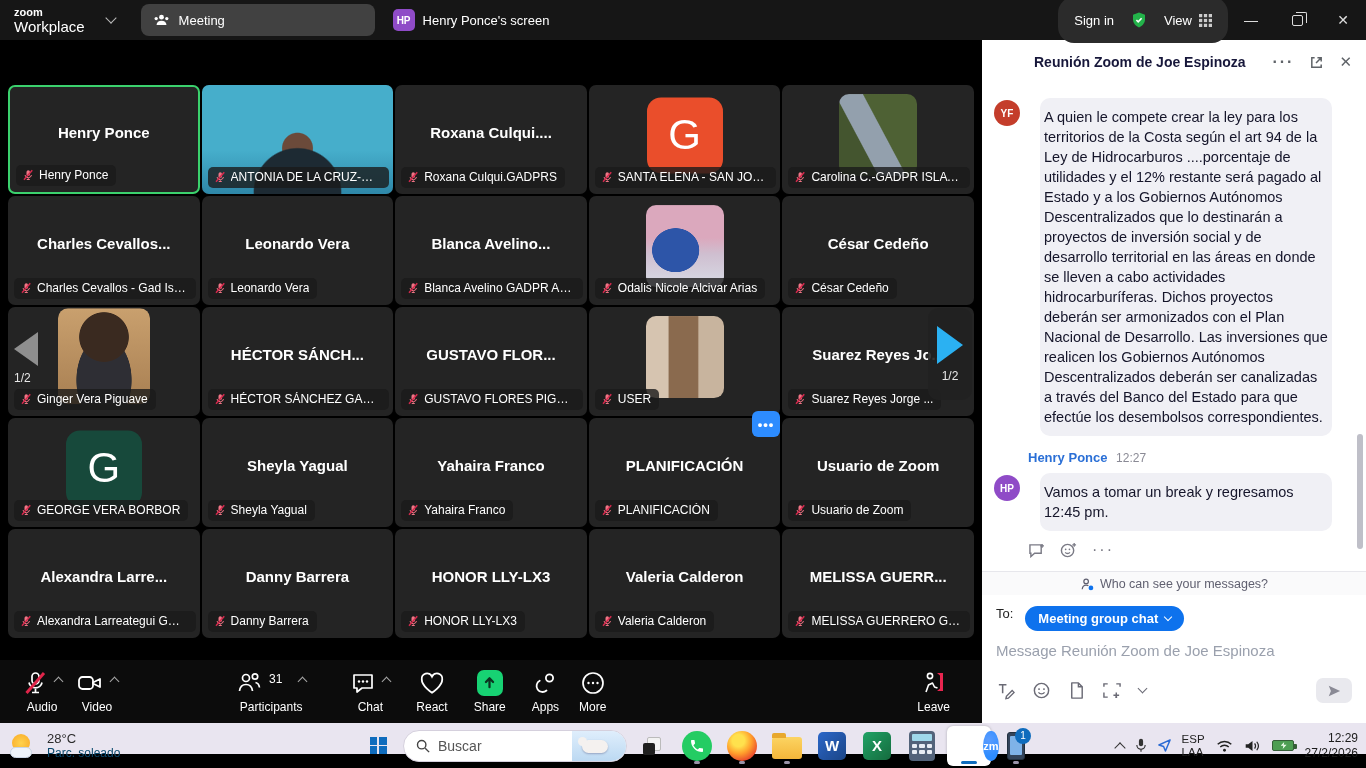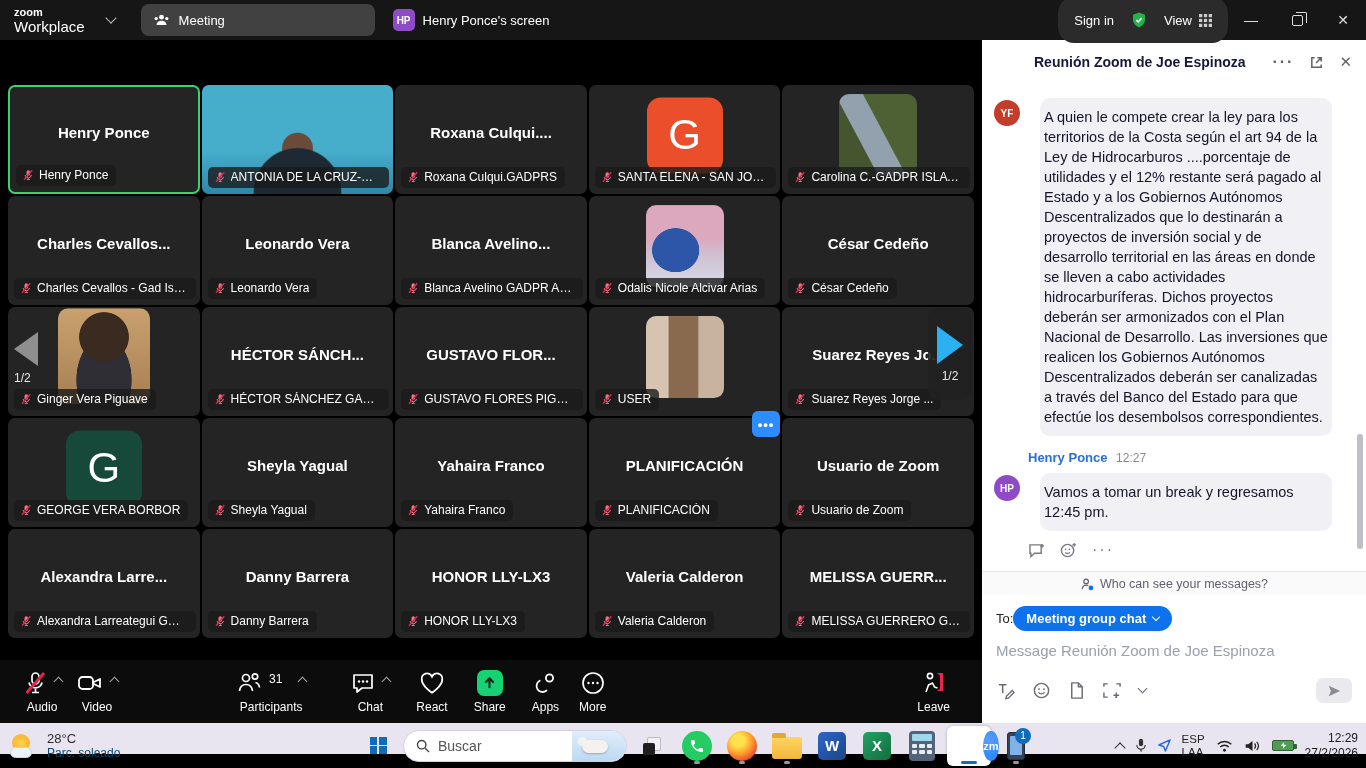--- a/index.html
+++ b/index.html
@@ -82,21 +82,21 @@
   .av-hp { background:#8f4bc7; }
   .bubble { background:#f0f0f5; border-radius:10px; padding:9px 4px; font-size:14.5px; line-height:20px; color:#15152a; max-width:292px; }
   .msg2 { margin-top:14px; }
   .msg-head { margin-left:34px; font-size:13px; margin-bottom:4px; }
   .sender { color:#2a6fd6; font-weight:bold; }
   .mtime { color:#8a8a95; font-size:12px; margin-left:5px; }
   .msg-actions { margin-left:34px; margin-top:10px; display:flex; gap:15px; align-items:center; color:#7a7a85; }
   .chat-scroll { position:absolute; right:3px; top:350px; width:6px; height:115px; background:#bfbfc8; border-radius:3px; }
   .privacy-bar { flex:none; height:24px; border-top:1px solid #e7e7ec; background:#fafafb; display:flex; align-items:center; justify-content:center; gap:6px; color:#606070; font-size:12.5px; }
   .composer { flex:none; height:128px; padding:11px 14px 8px; }
-  .to-row { display:flex; align-items:center; font-size:13px; color:#222; }
+  .to-row { display:flex; align-items:flex-start; gap:12px; font-size:13px; color:#222; }
   .to-pill { background:#0e72ed; color:#fff; border-radius:14px; padding:5px 13px; font-size:13px; font-weight:bold; display:flex; gap:7px; align-items:center; }
   .pill-chev { width:6px; height:6px; border-left:1.6px solid #fff; border-bottom:1.6px solid #fff; transform:rotate(-45deg); margin-top:-3px; }
   .msg-input { margin-top:11px; width:100%; border:none; outline:none; font-size:15px; color:#333; font-family:inherit; }
   .msg-input::placeholder { color:#9aa0ad; }
   .compose-icons { margin-top:18px; display:flex; align-items:center; gap:17px; color:#6a6a75; }
   .send-btn { margin-left:auto; width:36px; height:25px; background:#e9e9ee; border-radius:7px; display:flex; align-items:center; justify-content:center; }
 
   
   #taskbar { position:absolute; left:0; top:723px; width:1366px; height:31px; background:#e9e5f0; }
   .weather { position:absolute; left:10px; top:0; height:45px; display:flex; align-items:center; gap:9px; }

